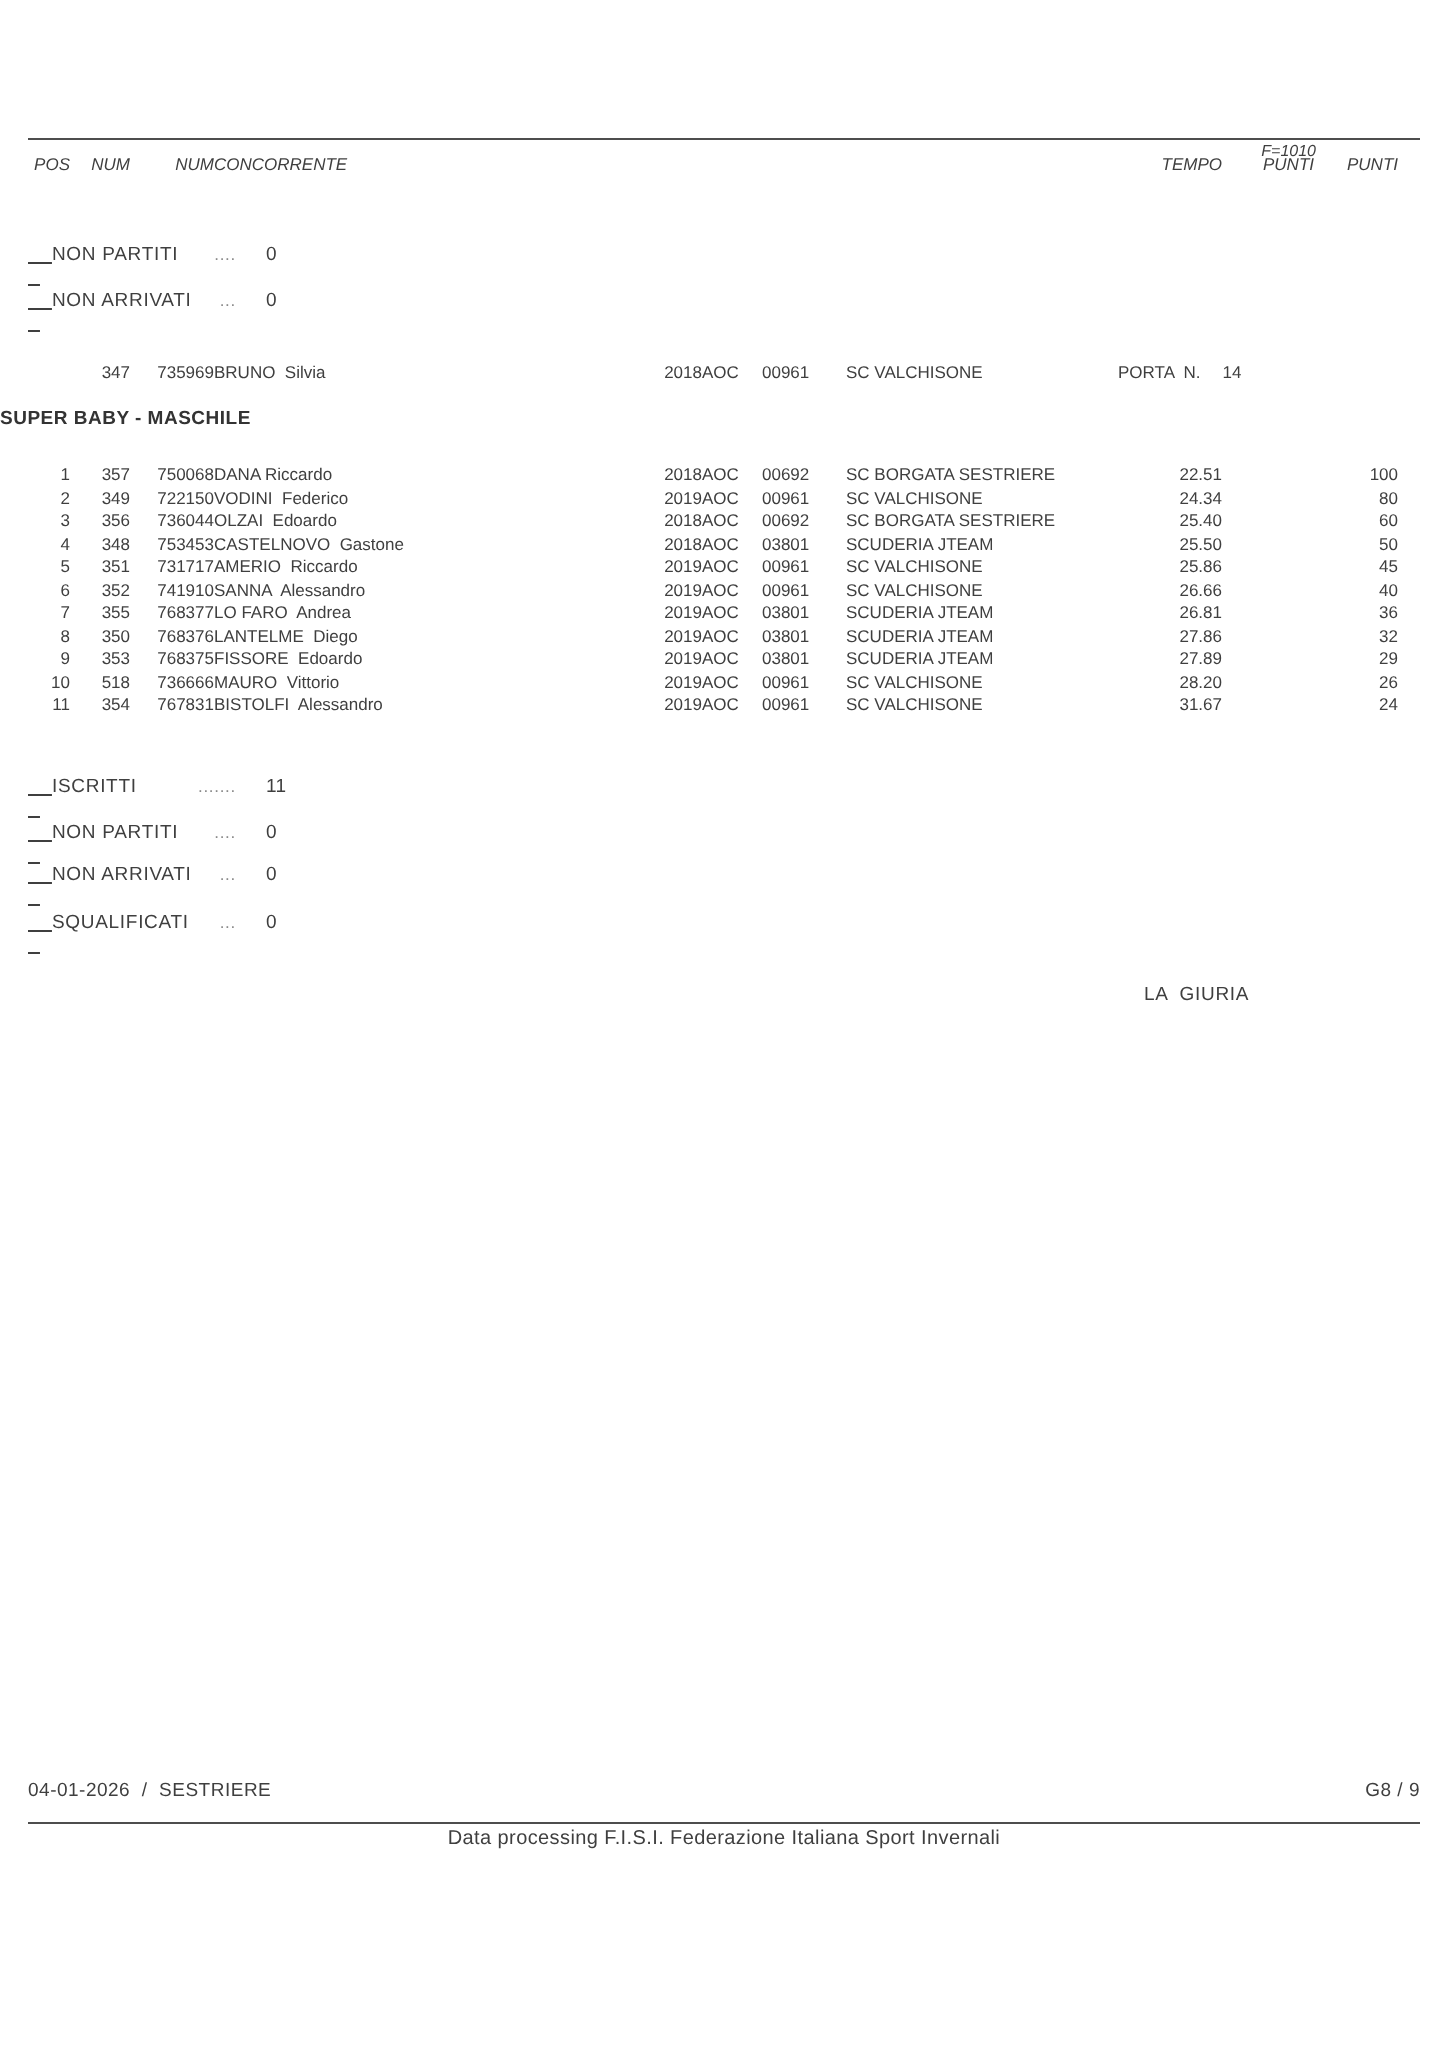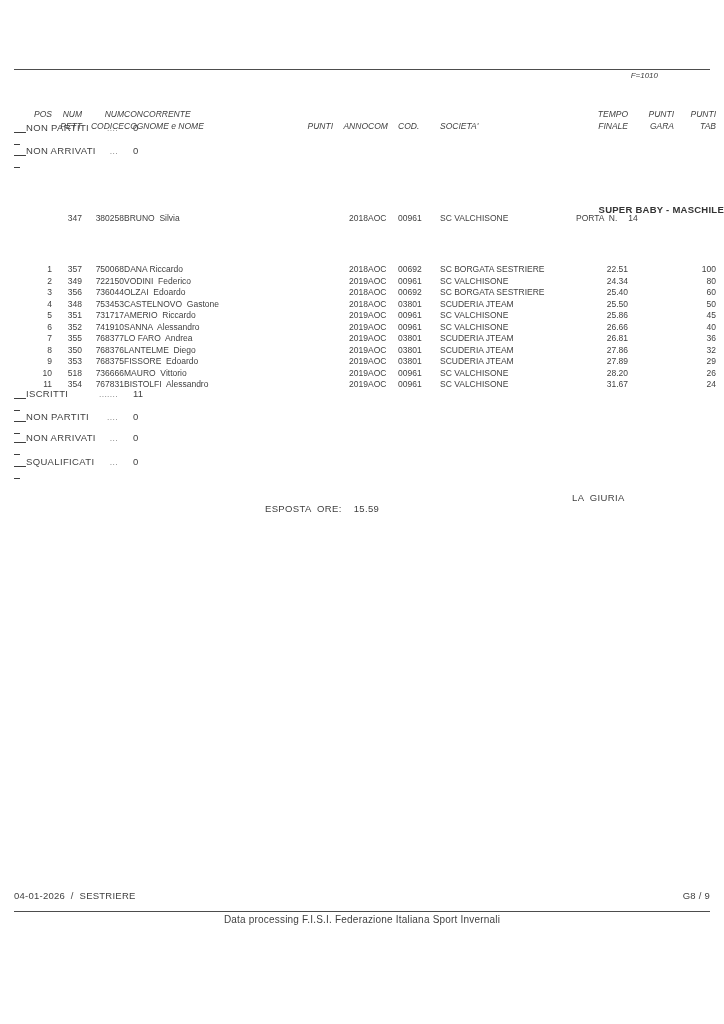--- a/index.html
+++ b/index.html
@@ -10,22 +10,22 @@
     color:#3f3f3f; overflow:hidden;
   }
   .rule { position:absolute; left:14px; width:696px; border-top:1px solid #4d4d4d; }
   .rule-top { top:69px; }
   .rule-bottom { top:911px; }
   .f-const {
     position:absolute; top:71px; left:606px; width:52px; text-align:right;
     font-size:8px; font-style:italic; white-space:pre;
   }
   table.tbl {
-    position:absolute; left:28px; width:688px;
-    border-collapse:collapse; table-layout:fixed;margin-top:32px;
+    position:absolute; left:11px; width:688px;
+    border-collapse:collapse; table-layout:fixed;
   }
   table.tbl td {
     font-size:8.5px; line-height:11.5px; height:11.5px;
     padding:0; white-space:pre; overflow:visible;
   }
   .header-tbl { top:77px; }
   .header-tbl td { font-style:italic; line-height:11px; height:11px; }
   .dsq-tbl { top:181px; }
   .results-tbl { top:232px; }
   .c-r { text-align:right; }
@@ -36,21 +36,21 @@
   .c-soc  { padding-left:8px; }
   .note-val { display:inline-block; margin-left:11px; }
   .stat-line {
     position:absolute; left:14px; font-size:9.5px; letter-spacing:0.35px;
     line-height:11px; white-space:pre;text-decoration:underline;
   }
   .stat-label { display:inline-block; width:72px; }
   .stat-dots  { display:inline-block; width:20px; text-align:right; font-size:8.5px; color:#8a8a8a; }
   .stat-value { display:inline-block; margin-left:15px; letter-spacing:0.2px; }
   .section-title {
-    position:absolute; top:204px; left:0; width:724px; text-align:right;
+    position:absolute; top:204px; left:0; width:724px; text-align:left;
     font-weight:bold; font-size:9.5px; color:#333333; letter-spacing:0.25px; white-space:pre;
   }
   .esposta { position:absolute; top:492px; left:253px; font-size:9.5px; letter-spacing:0.35px; white-space:pre; }
   .esposta-value { display:inline-block; margin-left:12px; }
   .giuria { position:absolute; top:492px; left:572px; font-size:9.5px; letter-spacing:0.35px; white-space:pre; }
   .footer-date { position:absolute; top:890px; left:14px; font-size:9.5px; letter-spacing:0.25px; white-space:pre; }
   .footer-page { position:absolute; top:890px; right:14px; font-size:9.5px; letter-spacing:0.25px; white-space:pre; }
   .footer-credit {
     position:absolute; top:914px; left:0; width:724px; text-align:center;
     font-size:10px; letter-spacing:0.2px; white-space:pre;
@@ -88,34 +88,20 @@
       <td class="c-l c-name">CONCORRENTE</td>
       <td></td>
           <td></td>
           <td></td>
       <td></td>
           <td></td>
       <td class="c-r">TEMPO</td>
       <td class="c-r">PUNTI</td>
       <td class="c-r">PUNTI</td>
     </tr>
-    <tr>
-      <td></td>
-      <td class="c-r">PETT</td>
-      <td class="c-r">CODICE</td>
-      <td class="c-l c-name">COGNOME e NOME</td>
-      <td class="c-r">PUNTI</td>
-      <td class="c-r">ANNO</td>
-      <td class="c-l c-com">COM</td>
-      <td class="c-l c-cod">COD.</td>
-      <td class="c-l c-soc">SOCIETA'</td>
-      <td class="c-r">FINALE</td>
-      <td class="c-r">GARA</td>
-      <td class="c-r">TAB</td>
-    </tr>
   </tbody>
     </table>
 
   <div class="stat-line" style="top:111px">
     <span class="stat-label">NON PARTITI</span><span class="stat-dots">....</span><span class="stat-value">0</span>
   </div>
   <div class="stat-line" style="top:134px">
     <span class="stat-label">NON ARRIVATI</span><span class="stat-dots">...</span><span class="stat-value">0</span>
   </div>
 
@@ -131,21 +117,21 @@
         <col style="width:42px">
       <col style="width:136px">
         <col style="width:52px">
         <col style="width:46px">
         <col style="width:42px">
     </colgroup>
     <tbody>
         <tr>
       <td></td>
       <td class="c-r">347</td>
-      <td class="c-r">380258</td>
+      <td class="c-r">735969</td>
       <td class="c-l c-name">BRUNO  Silvia</td>
       <td></td>
       <td class="c-r">2018</td>
       <td class="c-l c-com">AOC</td>
       <td class="c-l c-cod">00961</td>
       <td class="c-l c-soc">SC VALCHISONE</td>
       <td class="c-l" colspan="3"><span>PORTA  N.</span><span class="note-val">14</span></td>
     </tr>
   </tbody>
     </table>
@@ -331,23 +317,20 @@
   <div class="stat-line" style="top:400px">
     <span class="stat-label">NON PARTITI</span><span class="stat-dots">....</span><span class="stat-value">0</span>
   </div>
   <div class="stat-line" style="top:421px">
     <span class="stat-label">NON ARRIVATI</span><span class="stat-dots">...</span><span class="stat-value">0</span>
   </div>
   <div class="stat-line" style="top:445px">
     <span class="stat-label">SQUALIFICATI</span><span class="stat-dots">...</span><span class="stat-value">0</span>
   </div>
 
-  <div class="esposta">
-    <span>ESPOSTA  ORE:</span><span class="esposta-value">15.59</span>
-  </div>
   <div class="giuria">LA  GIURIA</div>
 
   <div class="footer-date">04-01-2026  /  SESTRIERE</div>
   <div class="footer-page">G8 / 9</div>
   <div class="rule rule-bottom"></div>
   <div class="footer-credit">Data processing F.I.S.I. Federazione Italiana Sport Invernali</div>
 
 </div>
 
 </body></html>

